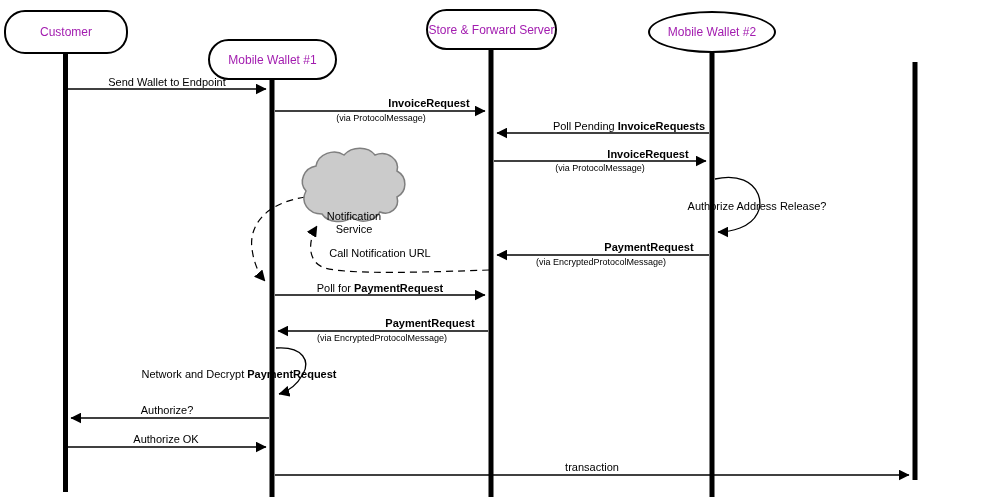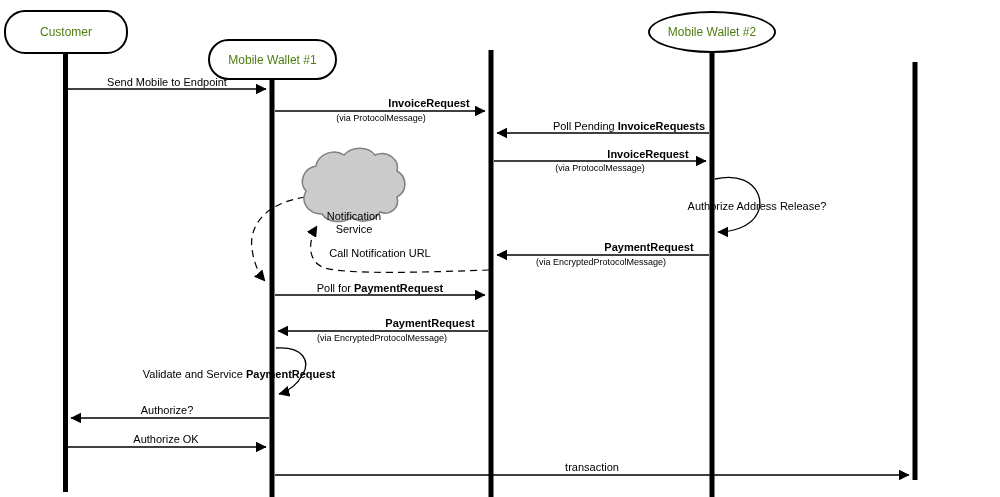--- a/index.html
+++ b/index.html
@@ -9,21 +9,21 @@
     background:#ffffff;
     font-family:"Liberation Sans", sans-serif;
     overflow:hidden;
   }
   svg.layer{position:absolute;left:0;top:0;width:1000px;height:497px;}
   .actor{
     position:absolute;
     border:2px solid #000;
     background:#fff;
     display:flex;align-items:center;justify-content:center;
-    font-size:12px;color:#4d7c0f;text-align:left;
+    font-size:12px;color:#a21caf;text-align:left;
     box-sizing:border-box;
     z-index:3;
   }
   .actor.rounded{border-radius:21px;}
   .actor.ellipse{border-radius:50%;}
   .msg{
     position:absolute;
     transform:translateX(-50%);
     white-space:nowrap;
     font-size:11px;color:#000;
@@ -90,30 +90,33 @@
              C 374 222 360 224 352 217
              C 344 224 328 223 322 214 Z" stroke="#7f7f7f" stroke-width="1.5" fill="#cbcbcb"></path>
   </svg>
 
   <div class="actor rounded" style="left:4px;top:10px;width:124px;height:44px;">
     <span>Customer</span>
   </div>
   <div class="actor rounded" style="left:208px;top:11px;width:129px;height:41px;margin-top:28px;">
     <span>Mobile Wallet #1</span>
   </div>
+  <div class="actor rounded" style="left:426px;top:9px;width:131px;height:41px;">
+    <span>Store &amp; Forward Server</span>
+  </div>
   <div class="actor ellipse" style="left:648px;top:11px;width:128px;height:42px;">
     <span>Mobile Wallet #2</span>
   </div>
 
   <div class="cloud-label" style="left:354px;top:168px;">
     <div>Notification</div>
     <div>Service</div>
   </div>
 
-  <div class="msg" style="left:167px;top:76px;">Send Mobile to Endpoint</div>
+  <div class="msg" style="left:167px;top:76px;">Send Wallet to Endpoint</div>
 
   <div class="msg title" style="left:381px;top:97px;">InvoiceRequest</div>
   <div class="msg via" style="left:381px;top:113px;">(via ProtocolMessage)</div>
 
   <div class="msg" style="left:603px;top:120px;margin-left:26px;">
     <span>Poll Pending </span><b>InvoiceRequests</b>
   </div>
 
   <div class="msg title" style="left:600px;top:148px;">InvoiceRequest</div>
   <div class="msg via" style="left:600px;top:163px;">(via ProtocolMessage)</div>
@@ -126,21 +129,21 @@
   <div class="msg" style="left:380px;top:247px;">Call Notification URL</div>
 
   <div class="msg" style="left:380px;top:282px;">
     <span>Poll for </span><b>PaymentRequest</b>
   </div>
 
   <div class="msg title" style="left:382px;top:317px;">PaymentRequest</div>
   <div class="msg via" style="left:382px;top:333px;">(via EncryptedProtocolMessage)</div>
 
   <div class="msg" style="left:239px;top:368px;">
-    <span>Validate and Service </span><b>PaymentRequest</b>
+    <span>Network and Decrypt </span><b>PaymentRequest</b>
   </div>
 
   <div class="msg" style="left:167px;top:404px;">Authorize?</div>
 
   <div class="msg" style="left:166px;top:433px;">Authorize OK</div>
 
   <div class="msg" style="left:592px;top:461px;">transaction</div>
 
 </div>
 

